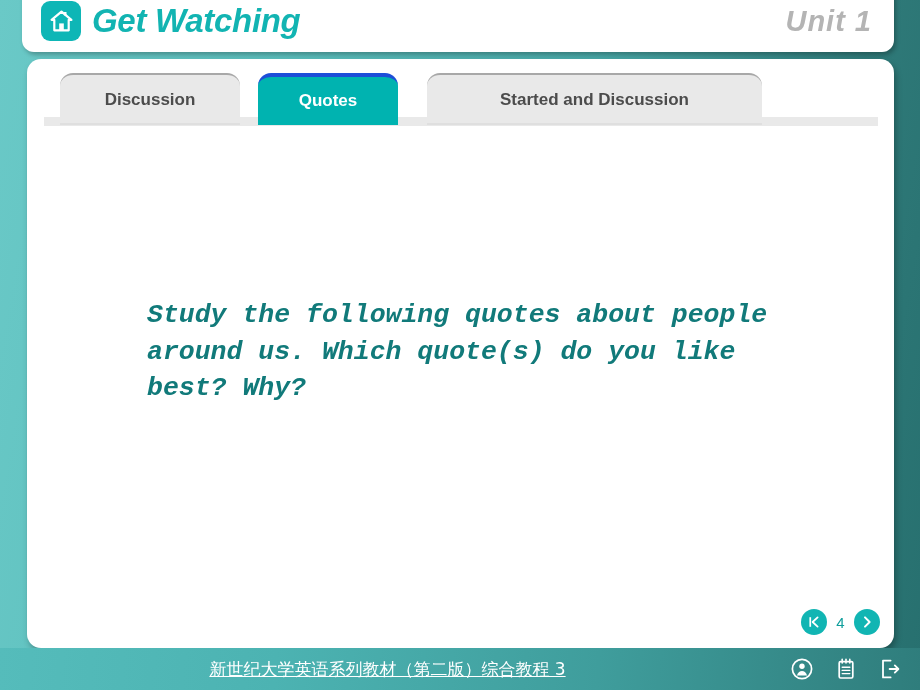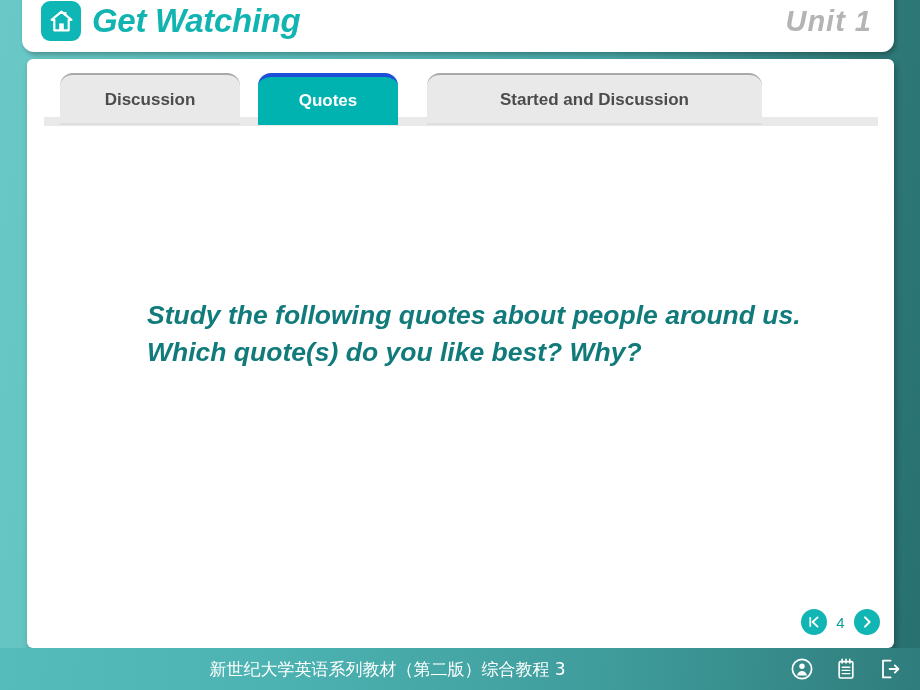--- a/index.html
+++ b/index.html
@@ -71,21 +71,21 @@
   }
 
   
   #content-panel {
     position: absolute;
     left: 27px;
     top: 59px;
     width: 867px;
     height: 589px;
     background: #ffffff;
-    border-radius: 6px;
+    border-radius: 14px;
     box-shadow: 2px 4px 6px rgba(0,0,0,0.28);
     z-index: 3;
     overflow: hidden;
     padding-left: 20px;
   }
 
   
   #tab-shelf {
     position: absolute;
     left: 17px;
@@ -134,20 +134,21 @@
   #body-text {
     position: absolute;
     left: 120px;
     top: 238px;
     width: 660px;
     font-size: 26.5px;
     line-height: 1.38;
     font-weight: bold;
     font-style: italic;
     color: #117a7a;
+    font-family: Liberation Mono, monospace;
   }
 
   
   #pager {
     position: absolute;
     right: 14px;
     bottom: 13px;
     display: flex;
     align-items: center;
     gap: 9px;
@@ -191,20 +192,21 @@
   #footer-title {
     position: absolute;
     left: 0;
     right: 0;
     text-align: center;
     padding-right: 145px;
     font-size: 17px;
     color: #ffffff;
     font-family: "DejaVu Sans", "Liberation Sans", sans-serif;
     white-space: nowrap;
+    text-decoration: underline;
   }
 
   #footer-icons {
     margin-left: auto;
     margin-right: 18px;
     display: flex;
     align-items: center;
     gap: 20px;
     z-index: 2;
   }

